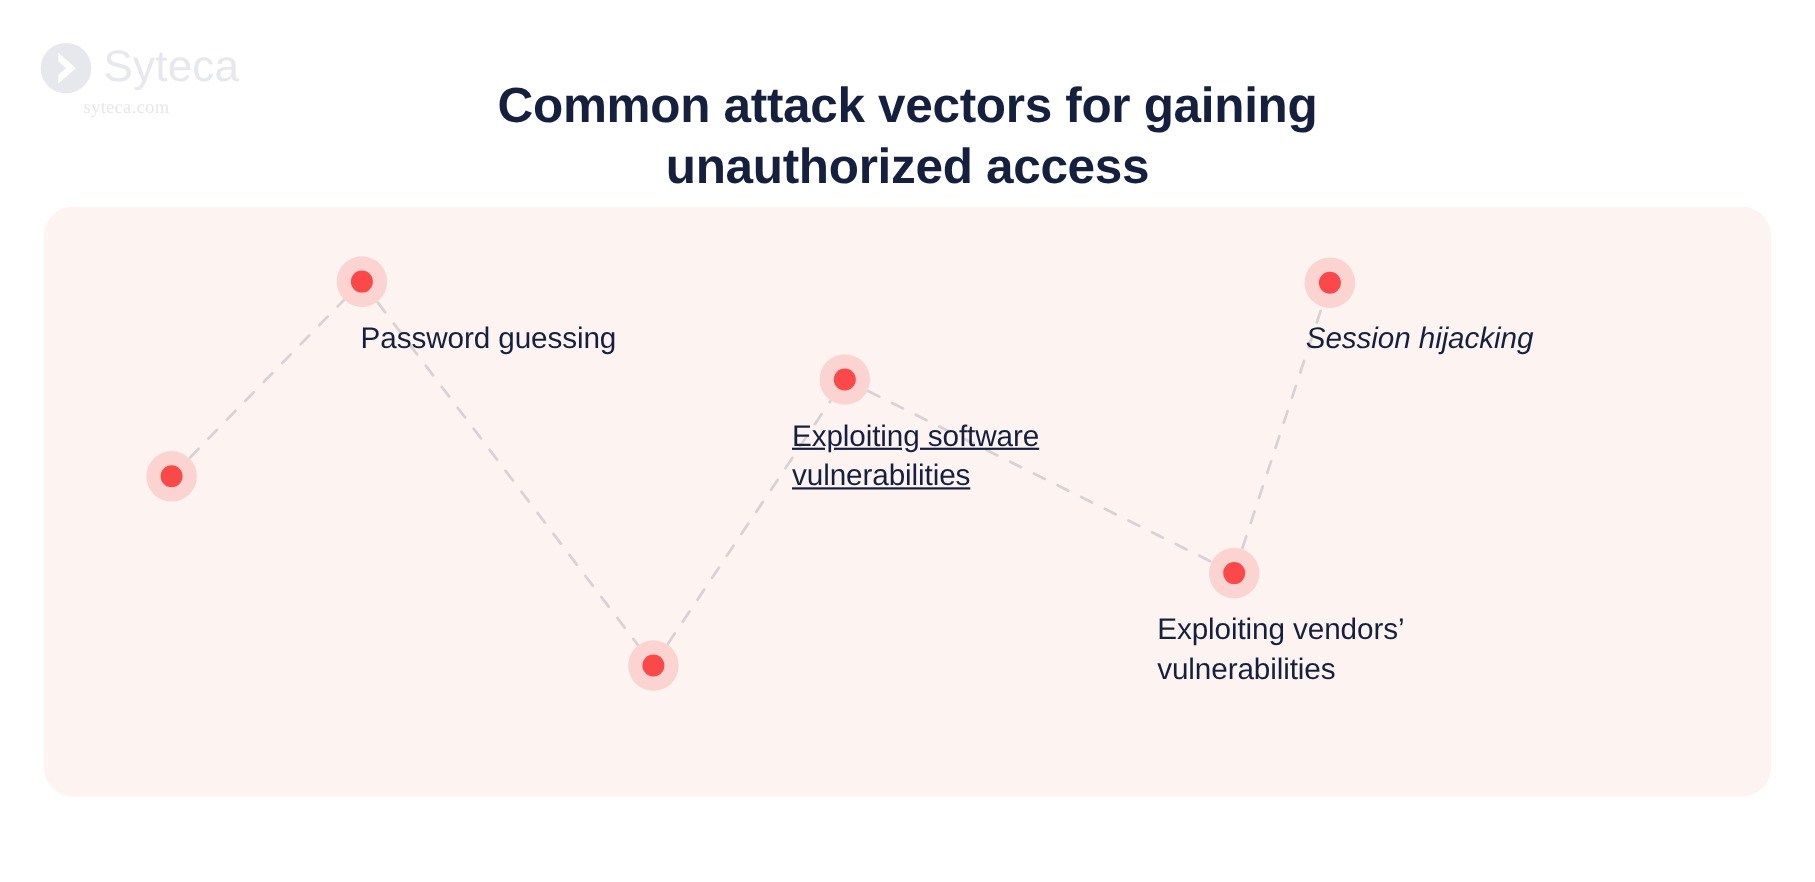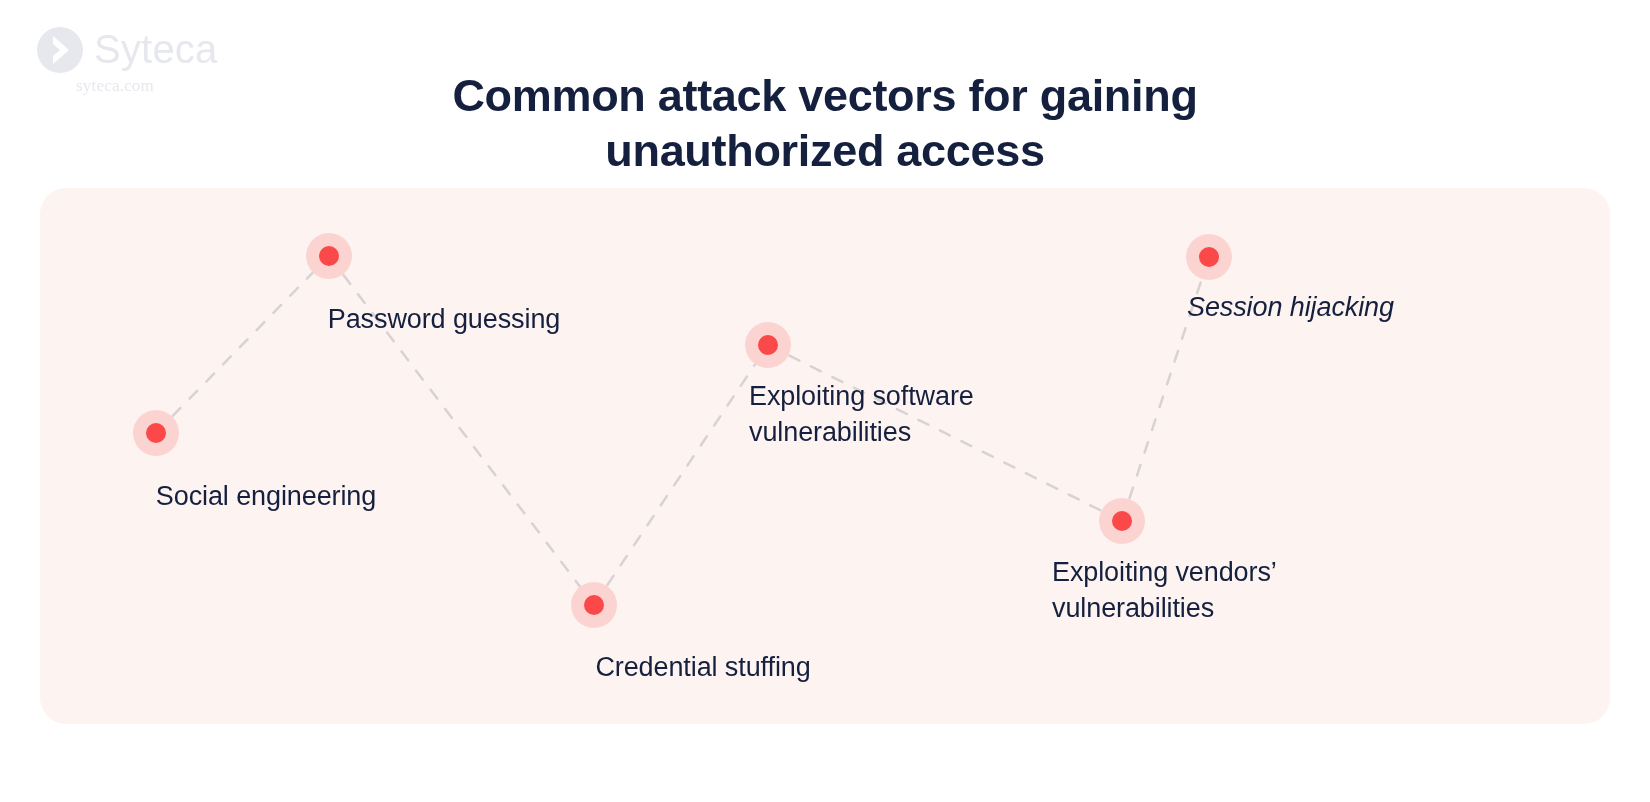--- a/index.html
+++ b/index.html
@@ -12,21 +12,21 @@
     background: #ffffff;
     font-family: "Liberation Sans", sans-serif;
     overflow: hidden;
     position: relative;
   }
 
   
   #brand {
     position: absolute;
     left: 36px;
-    top: 24px;
+    top: 36px;
     width: 240px;
     height: 80px;
     text-align: center;
   }
   #brand-mark {
     position: absolute;
     left: 0px;
     top: 2px;
     width: 48px;
     height: 48px;
@@ -109,21 +109,21 @@
   
   .point-label {
     position: absolute;
     font-size: 27px;
     font-weight: 500;
     line-height: 36px;
     color: #15203f;
     white-space: pre-line;
     letter-spacing: -0.1px;
   }
-  .lbl-center { transform: translateX(-50%); text-align: center; margin-top: 12px; }
+  .lbl-center { transform: translateX(-50%); text-align: center; }
   .lbl-left   { text-align: left; }
 </style>
 </head>
 <body>
 
 <div id="brand">
   <svg id="brand-mark" viewBox="0 0 48 48" xmlns="http://www.w3.org/2000/svg">
     <circle cx="24" cy="24" r="23" fill="#e6e8ee"></circle>
     <path d="M17 10 L33 24 L17 38 L17 30 L24 24 L17 18 Z" fill="#ffffff"></path>
   </svg>
@@ -138,33 +138,31 @@
       <line x1="116" y1="245" x2="289" y2="68" stroke="#d8d2d4" stroke-width="2.5" stroke-dasharray="11 13" stroke-linecap="round"></line>
       <line x1="289" y1="68" x2="554" y2="417" stroke="#d8d2d4" stroke-width="2.5" stroke-dasharray="11 13" stroke-linecap="round"></line>
       <line x1="554" y1="417" x2="728" y2="157" stroke="#d8d2d4" stroke-width="2.5" stroke-dasharray="11 13" stroke-linecap="round"></line>
       <line x1="728" y1="157" x2="1082" y2="333" stroke="#d8d2d4" stroke-width="2.5" stroke-dasharray="11 13" stroke-linecap="round"></line>
       <line x1="1082" y1="333" x2="1169" y2="69" stroke="#d8d2d4" stroke-width="2.5" stroke-dasharray="11 13" stroke-linecap="round"></line>
     </svg>
 
 <div class="marker" style="left: 116px; top: 245px;">
       <div class="marker-core"></div>
     </div>
-    <div class="point-label lbl-center" style="left: 226px; top: 278px;">Social engineering</div>
     <div class="marker" style="left: 289px; top: 68px;">
       <div class="marker-core"></div>
     </div>
     <div class="point-label lbl-center" style="left: 404px; top: 101px;">Password guessing</div>
     <div class="marker" style="left: 554px; top: 417px;">
       <div class="marker-core"></div>
     </div>
-    <div class="point-label lbl-center" style="left: 663px; top: 449px;">Credential stuffing</div>
     <div class="marker" style="left: 728px; top: 157px;">
       <div class="marker-core"></div>
     </div>
-    <div class="point-label lbl-left" style="left: 709px; top: 190px;">Exploiting software
+    <div class="point-label lbl-left" style="left: 680px; top: 190px; text-decoration: underline;">Exploiting software
 vulnerabilities</div>
     <div class="marker" style="left: 1082px; top: 333px;">
       <div class="marker-core"></div>
     </div>
     <div class="point-label lbl-left" style="left: 1012px; top: 366px;">Exploiting vendors’
 vulnerabilities</div>
     <div class="marker" style="left: 1169px; top: 69px;">
       <div class="marker-core"></div>
     </div>
     <div class="point-label lbl-left" style="left: 1147px; top: 101px; font-style: italic;">Session hijacking</div>

